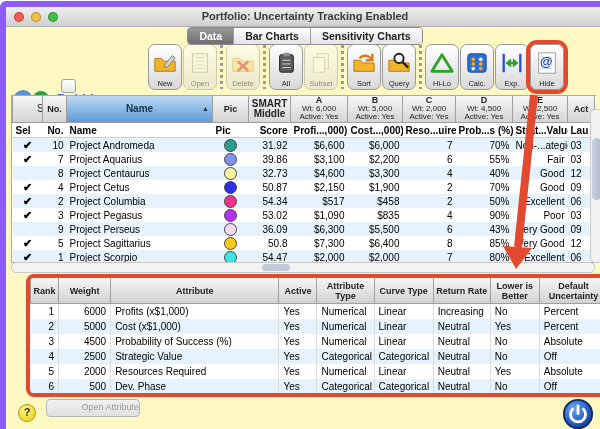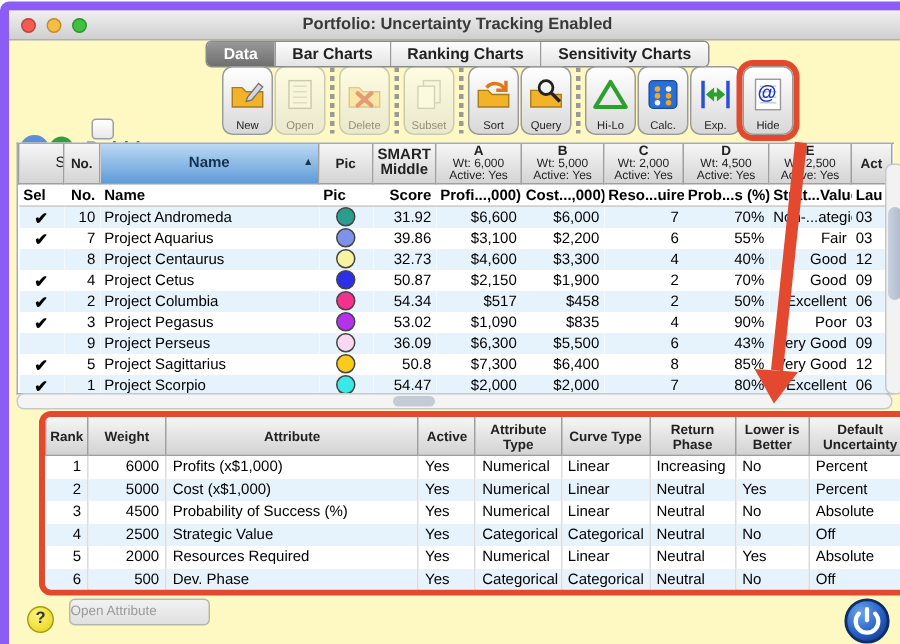--- a/index.html
+++ b/index.html
@@ -74,21 +74,21 @@
   #atable tbody tr.alt td{background:#e7f3fc;}
   .avscroll{position:absolute;right:0;top:0;width:9px;bottom:0;background:#f2f2f2;border-left:1px solid #c8c8c8;}
   .avthumb{position:absolute;left:1px;right:1px;top:27px;height:40px;background:#bcc7d4;border-radius:4px;}
   
   .footer{position:absolute;left:0;right:0;bottom:0;height:37px;}
   .help{position:absolute;left:12px;bottom:12px;width:16px;height:16px;border-radius:50%;
         background:radial-gradient(circle at 35% 30%,#fdf47a,#e8d113);border:1px solid #a89a10;
         font-size:11px;font-weight:bold;color:#333;text-align:center;line-height:15px;}
   .open-attr{position:absolute;left:40px;bottom:17px;width:92px;height:16px;border:1px solid #b5b5b5;
         border-radius:4px;background:linear-gradient(#f2f2f2,#e0e0e0);font-size:9px;color:#9a9a9a;
-        text-align:left;line-height:15px;}
+        text-align:right;line-height:15px;}
   .power{position:absolute;right:10px;bottom:4px;width:32px;height:32px;}
   
   .overlay{position:absolute;left:0;top:0;pointer-events:none;}
 </style>
 </head>
 <body>
 
 <div class="window">
 
   <div class="titlebar">
@@ -97,21 +97,20 @@
       <div class="light l-yellow"></div>
       <div class="light l-green"></div>
     </div>
     <div class="title">Portfolio: Uncertainty Tracking Enabled</div>
   </div>
 
   <div class="tabbar">
     <div class="tabs" id="tabs">
         <div class="tab sel">Data</div>
         <div class="tab">Bar Charts</div>
-        <div class="tab">Ranking Charts</div>
         <div class="tab">Sensitivity Charts</div>
       </div>
   </div>
 
   <div class="logo">
     <svg width="44" height="34" viewBox="0 0 44 34">
       <circle cx="11" cy="11" r="10" fill="#5b8fd6"></circle>
       <circle cx="29" cy="10" r="8" fill="#2f9e44"></circle>
       <circle cx="20" cy="25" r="6" fill="#f59f1a"></circle>
     </svg>
@@ -143,20 +142,30 @@
       <div class="tool-btn dis">
         <span class="ticon">
           <svg width="24" height="26" viewBox="0 0 26 26">
             <path d="M2 9v13h22V11H12l-3-3H2z" fill="#f4d68c" stroke="#b99b4a"></path>
             <path d="M8 12l10 9M18 12l-10 9" stroke="#d23a2a" stroke-width="3" stroke-linecap="round"></path>
           </svg>
         </span>
         <div class="tlabel">Delete</div>
       </div>
       <div class="tdiv"></div>
+      <div class="tool-btn">
+        <span class="ticon">
+          <svg width="24" height="26" viewBox="0 0 26 26">
+            <rect x="6" y="4" width="15" height="19" rx="2" fill="#5a5a5a" stroke="#222"></rect>
+            <rect x="10" y="2" width="7" height="4" rx="1" fill="#909090"></rect>
+            <path d="M9 10h9M9 14h9M9 18h9" stroke="#e0e0e0"></path>
+          </svg>
+        </span>
+        <div class="tlabel">All</div>
+      </div>
       <div class="tool-btn dis">
         <span class="ticon">
           <svg width="24" height="26" viewBox="0 0 26 26">
             <rect x="9" y="3" width="12" height="16" fill="#f4f4f4" stroke="#aaa"></rect>
             <rect x="5" y="7" width="12" height="16" fill="#fafafa" stroke="#aaa"></rect>
           </svg>
         </span>
         <div class="tlabel">Subset</div>
       </div>
       <div class="tdiv"></div>
@@ -433,21 +442,21 @@
           <col style="width: 68px;">
         </colgroup>
         <thead>
           <tr>
             <td>Rank</td>
             <td>Weight</td>
             <td>Attribute</td>
             <td>Active</td>
             <td>Attribute Type</td>
             <td>Curve Type</td>
-            <td>Return Phase</td>
+            <td>Return Rate</td>
             <td>Lower is Better</td>
             <td>Default Uncertainty</td>
           </tr>
         </thead>
         <tbody>
           <tr>
             <td class="ar">1</td>
             <td class="ar">6000</td>
             <td class="al">Profits (x$1,000)</td>
             <td class="al">Yes</td>

